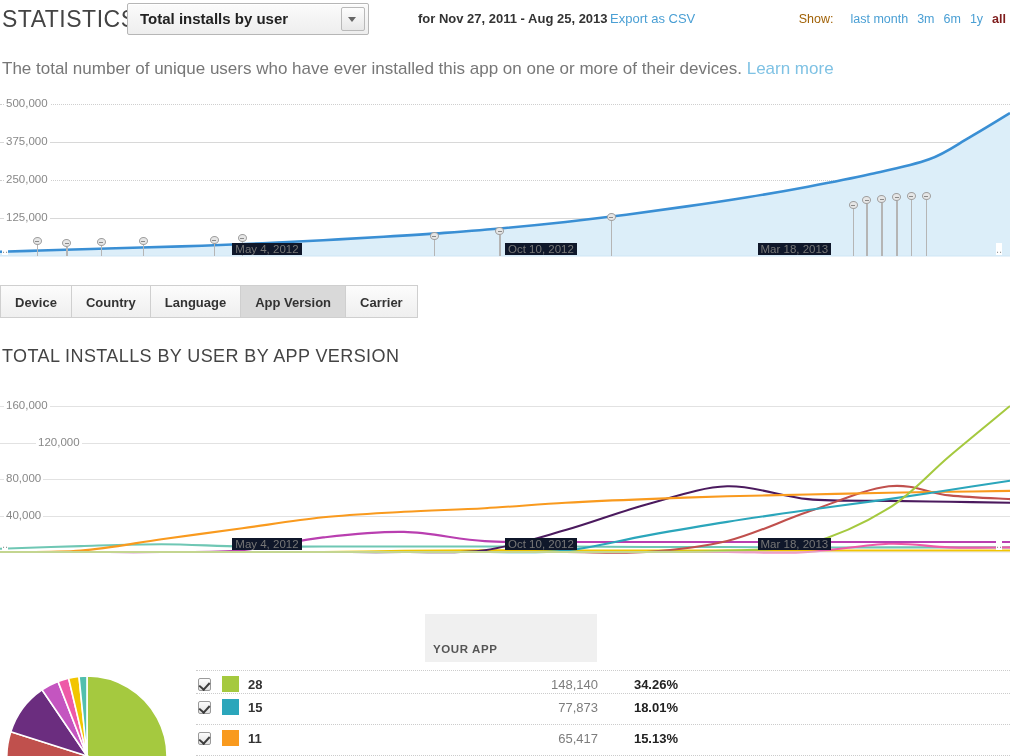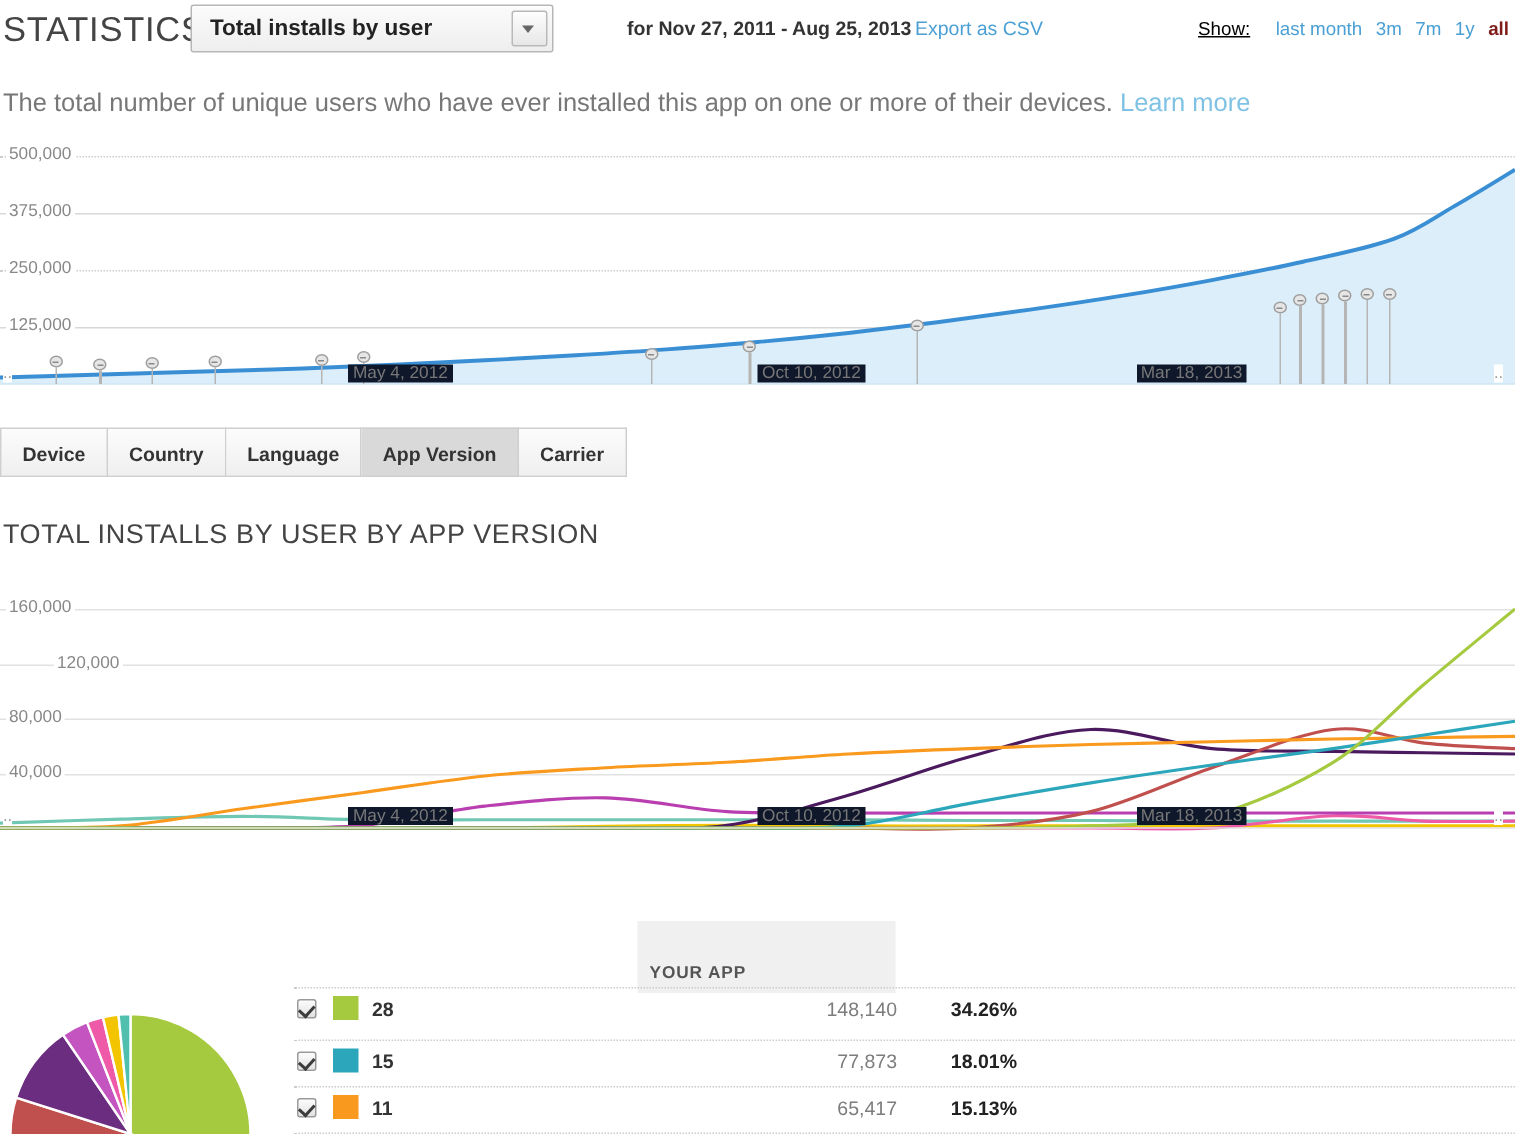--- a/index.html
+++ b/index.html
@@ -39,21 +39,21 @@
   .date-range{
     position:absolute;left:378px;top:11px;font-size:13px;font-weight:bold;color:#333;
     white-space:nowrap;
     margin-left:40px;
   }
   .export-link{
     position:absolute;left:610px;top:11px;font-size:13px;color:#4a9fd4;
     white-space:nowrap;cursor:pointer;
   }
   .show-wrap{position:absolute;right:4px;top:12px;white-space:nowrap;font-size:12.5px;}
-  .show-label{color:#000000;margin-right:8px;text-decoration:underline;}
+  .show-label{color:#a16207;margin-right:8px;}
   .range-link{color:#4a9fd4;margin-left:9px;cursor:pointer;}
   .range-link.active{color:#7f1d1d;font-weight:bold;}
 
   .subtitle{
     position:absolute;left:2px;top:59px;font-size:17px;color:#777;white-space:nowrap;
   }
   .subtitle .learn{color:#7fc2e4;cursor:pointer;}
 
   
   .chart1{position:absolute;left:0;top:96px;width:1010px;height:170px;}
@@ -152,21 +152,21 @@
 
     <div class="metric-select">
       <div class="sel-label">Total installs by user</div>
       <div class="sel-arrow"></div>
     </div>
 
     <div class="date-range">for Nov 27, 2011 - Aug 25, 2013</div>
     <div class="export-link">Export as CSV</div>
 
     <div class="show-wrap">
-      <span class="show-label">Show:</span><span class="range-link">last month</span><span class="range-link">3m</span><span class="range-link">7m</span><span class="range-link">1y</span><span class="range-link active">all</span>
+      <span class="show-label">Show:</span><span class="range-link">last month</span><span class="range-link">3m</span><span class="range-link">6m</span><span class="range-link">1y</span><span class="range-link active">all</span>
     </div>
   </div>
 
   <div class="subtitle">
     <span>The total number of unique users who have ever installed this app on one or more of their devices.</span>
     <span class="learn">Learn more</span>
   </div>
 
   <div class="chart1">
     <div class="c1-plot" id="c1plot">
@@ -304,21 +304,21 @@
         <path d="M87,80 L68.6,2.2 A80,80 0 0,1 79.0,0.4 Z" fill="#f2c500" stroke="#ffffff" stroke-width="1.6"></path>
         <path d="M87,80 L79.0,0.4 A80,80 0 0,1 87.0,0.0 Z" fill="#51bfae" stroke="#ffffff" stroke-width="1.6"></path>
       </svg>
   </div>
 
   <div class="table-area">
     <div class="yourapp-head">
       <span>YOUR APP</span>
     </div>
     <div id="rows">
-        <div class="drow" style="top: 44px;">
+        <div class="drow" style="top: 56px;">
           <div class="cbx"></div>
           <div class="swatch" style="background:#a5c93f"></div>
           <div class="vname">28</div>
           <div class="vcount">148,140</div>
           <div class="vpct">34.26%</div>
         </div>
         <div class="drow" style="top: 79px;">
           <div class="cbx"></div>
           <div class="swatch" style="background:#2ba6bb"></div>
           <div class="vname">15</div>

